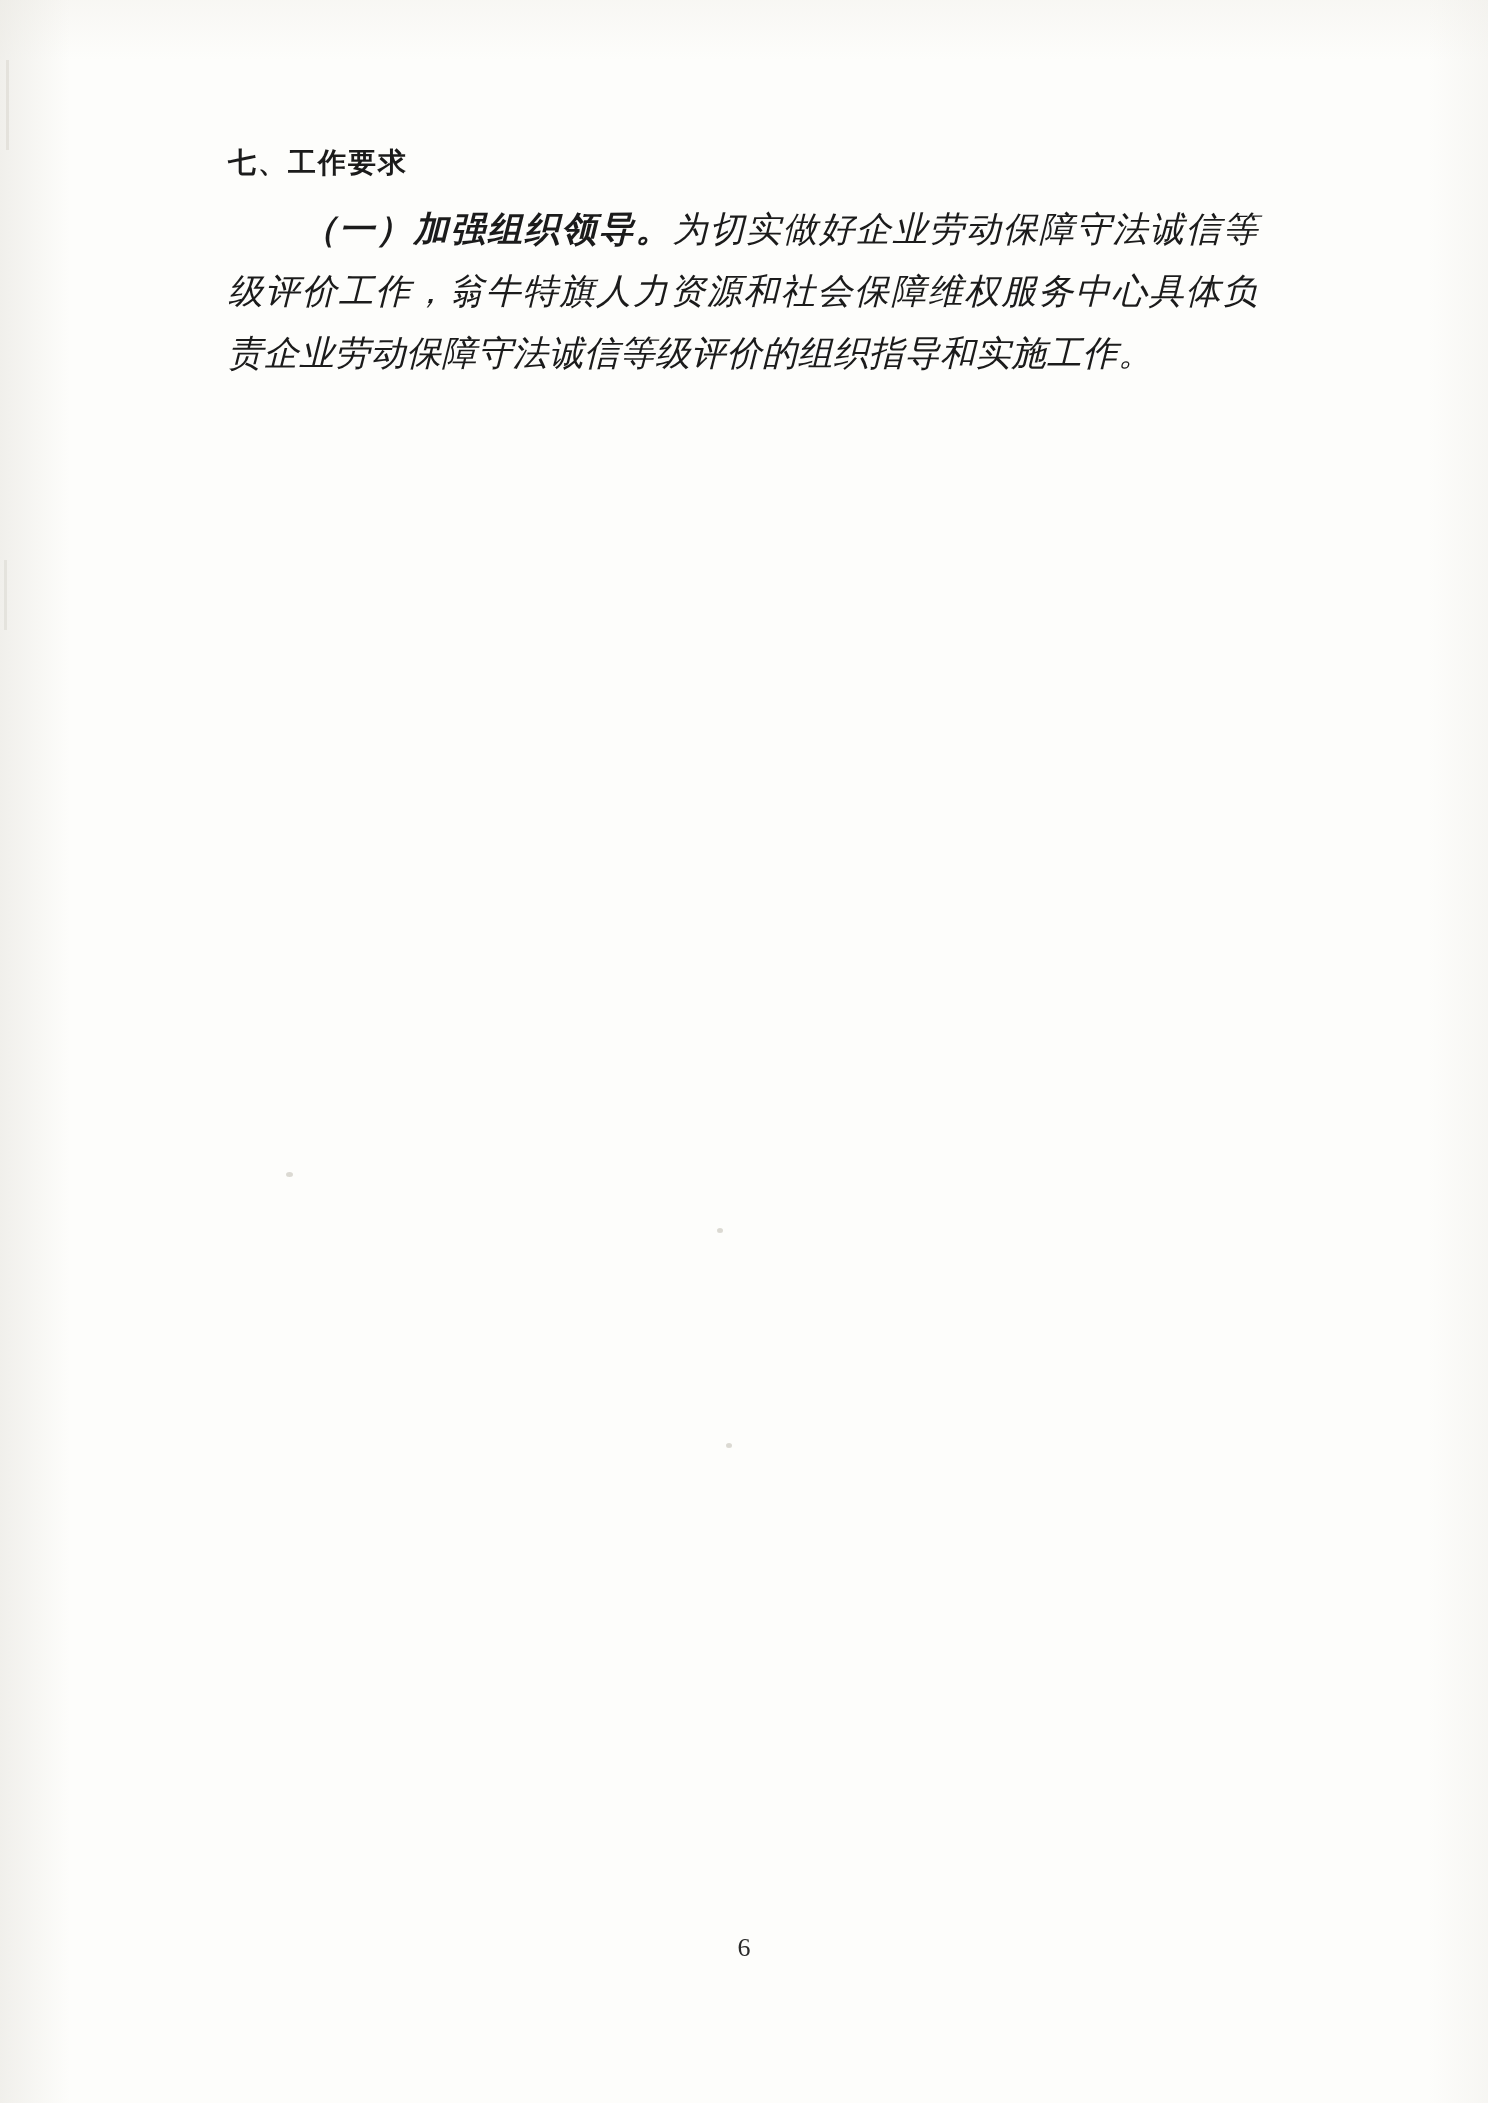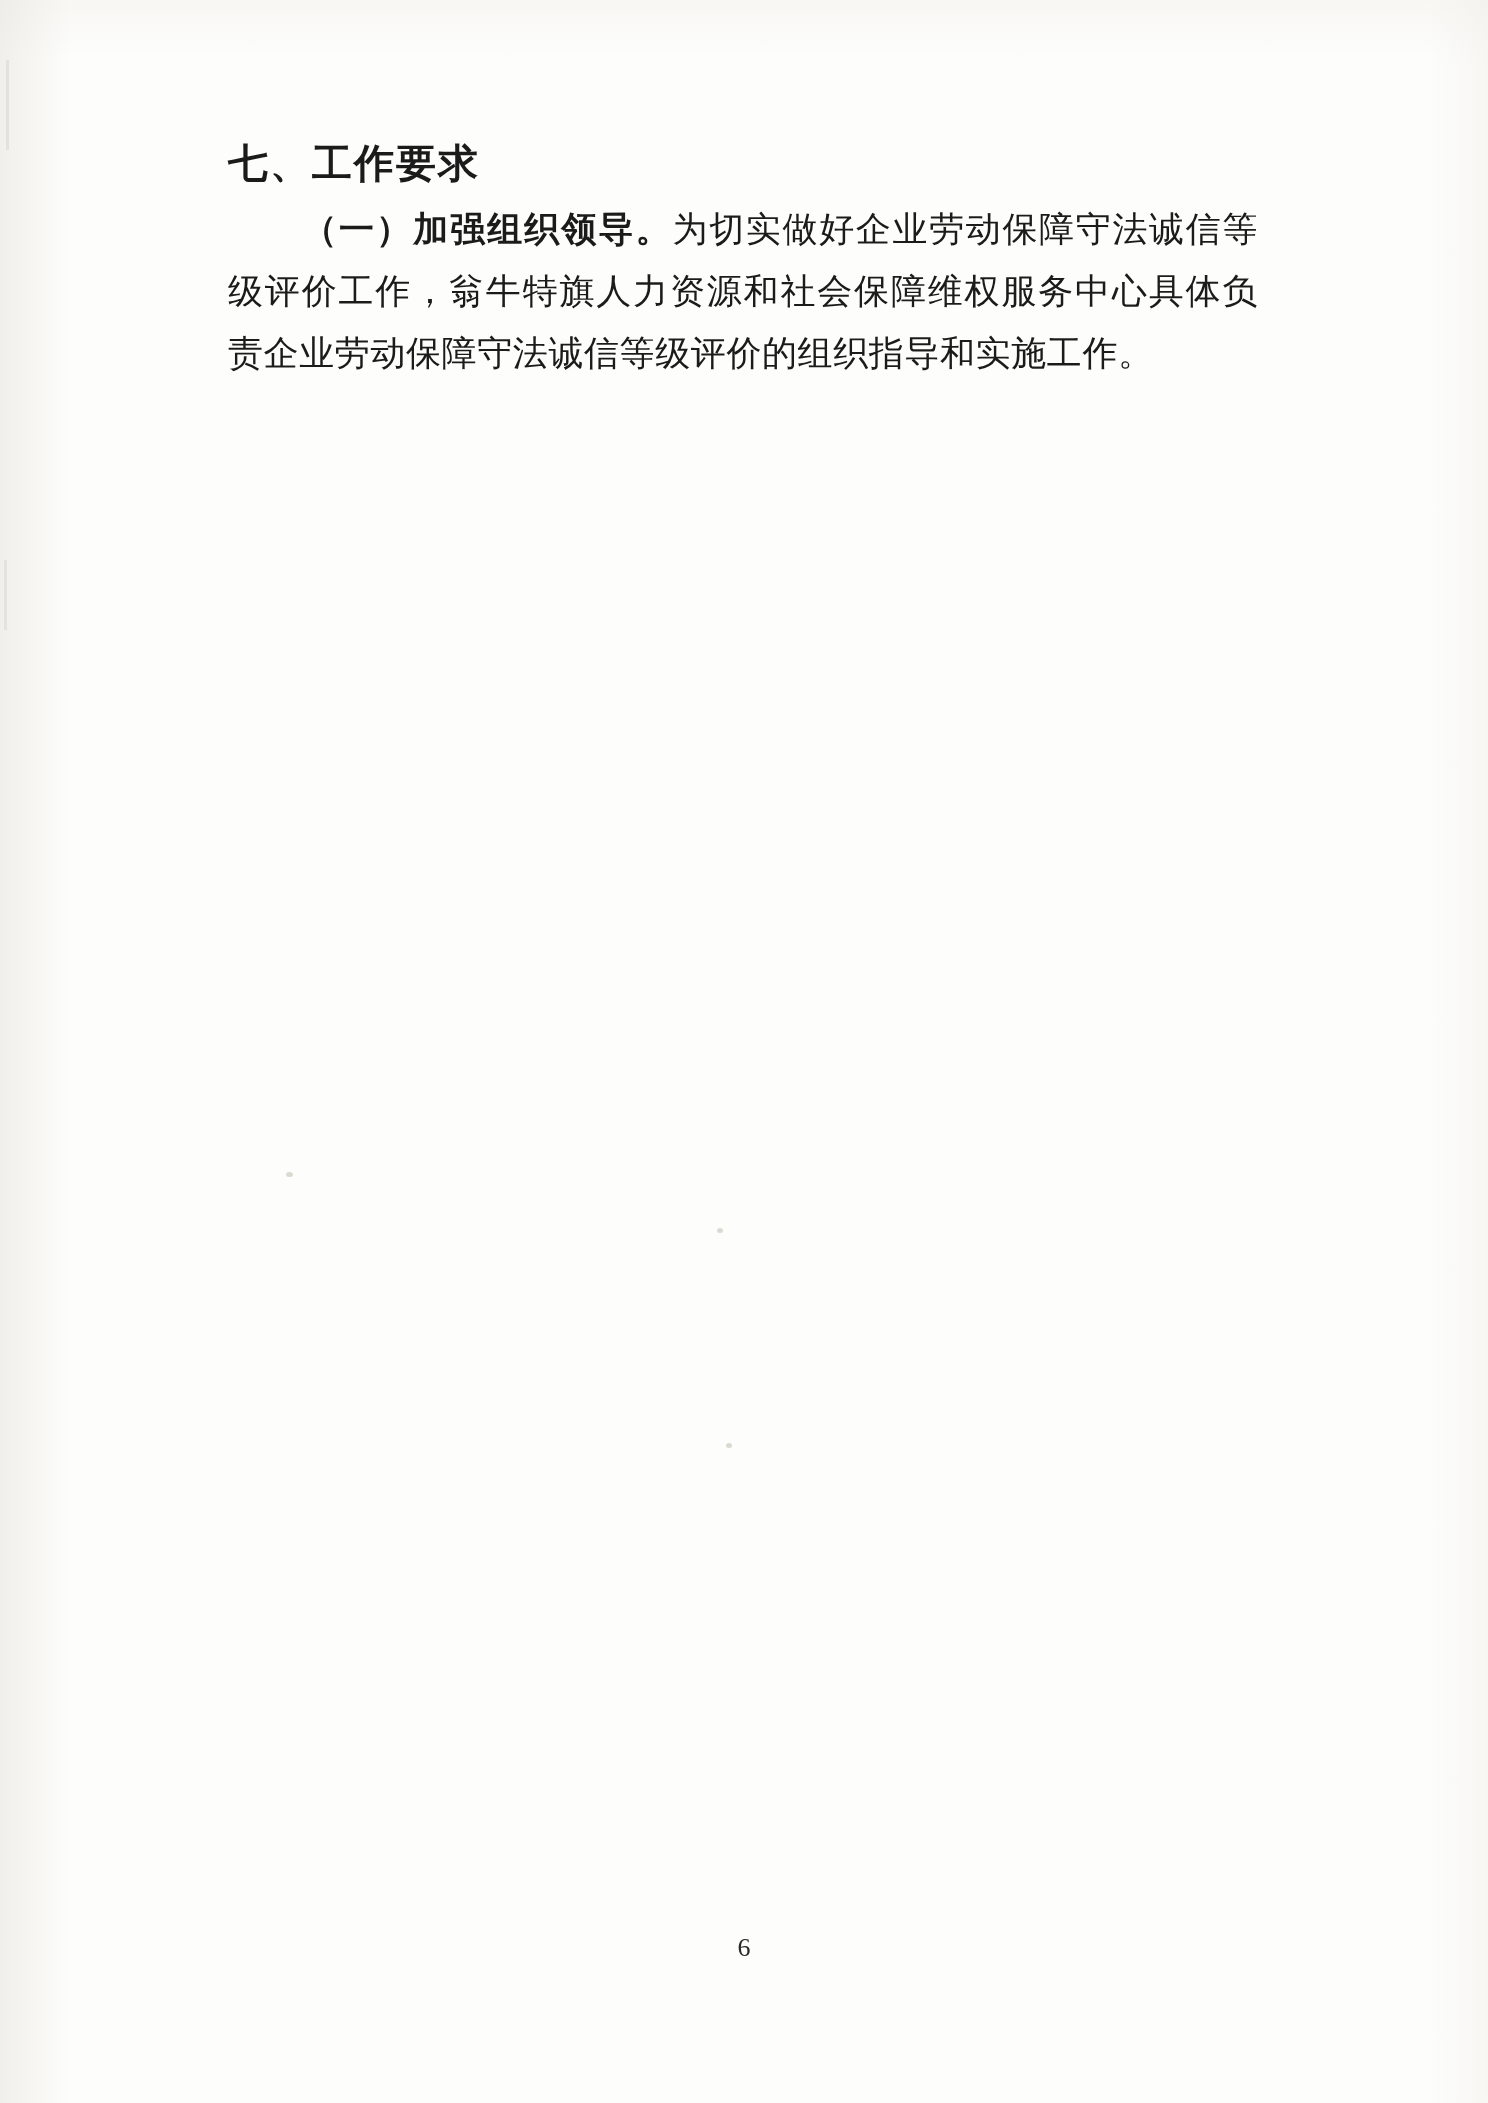--- a/index.html
+++ b/index.html
@@ -41,29 +41,30 @@
     font-family: "DejaVu Sans", "Liberation Sans", sans-serif;
     color: #1b1b1b;
     font-size: 35px;
     line-height: 62px;
     letter-spacing: 0.6px;
     text-align: justify;
     text-justify: inter-ideograph;
   }
   .section-heading {
     font-weight: bold;
-    font-size: 40px;
+    font-size: 28px;
     line-height: 62px;
     margin-bottom: 4px;
     text-indent: 0;
     letter-spacing: 2px;
   }
   .para {
     text-indent: 74px;
     margin: 0 0 2px 0;
+    font-style: italic;
   }
   .para .lead {
     font-weight: bold;
     letter-spacing: 1px;
   }
   .page-number {
     position: absolute;
     left: 0;
     right: 0;
     top: 1933px;

